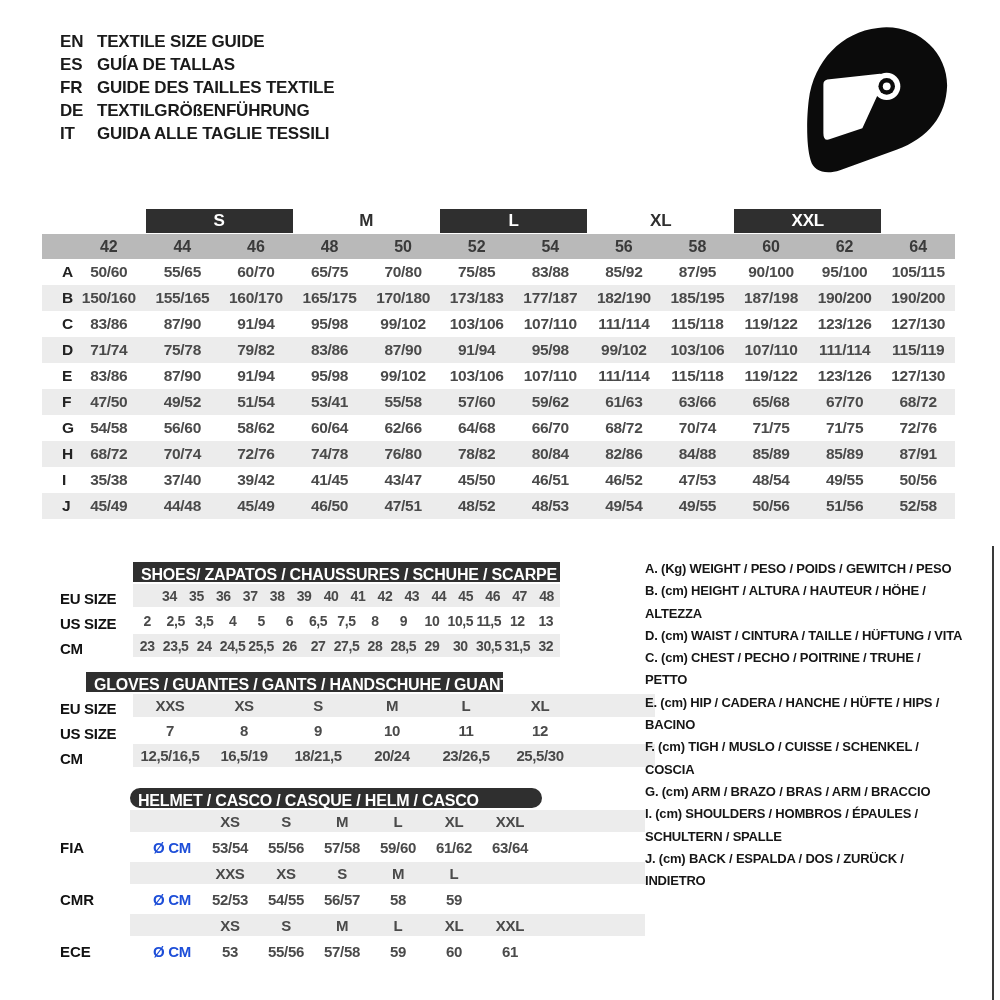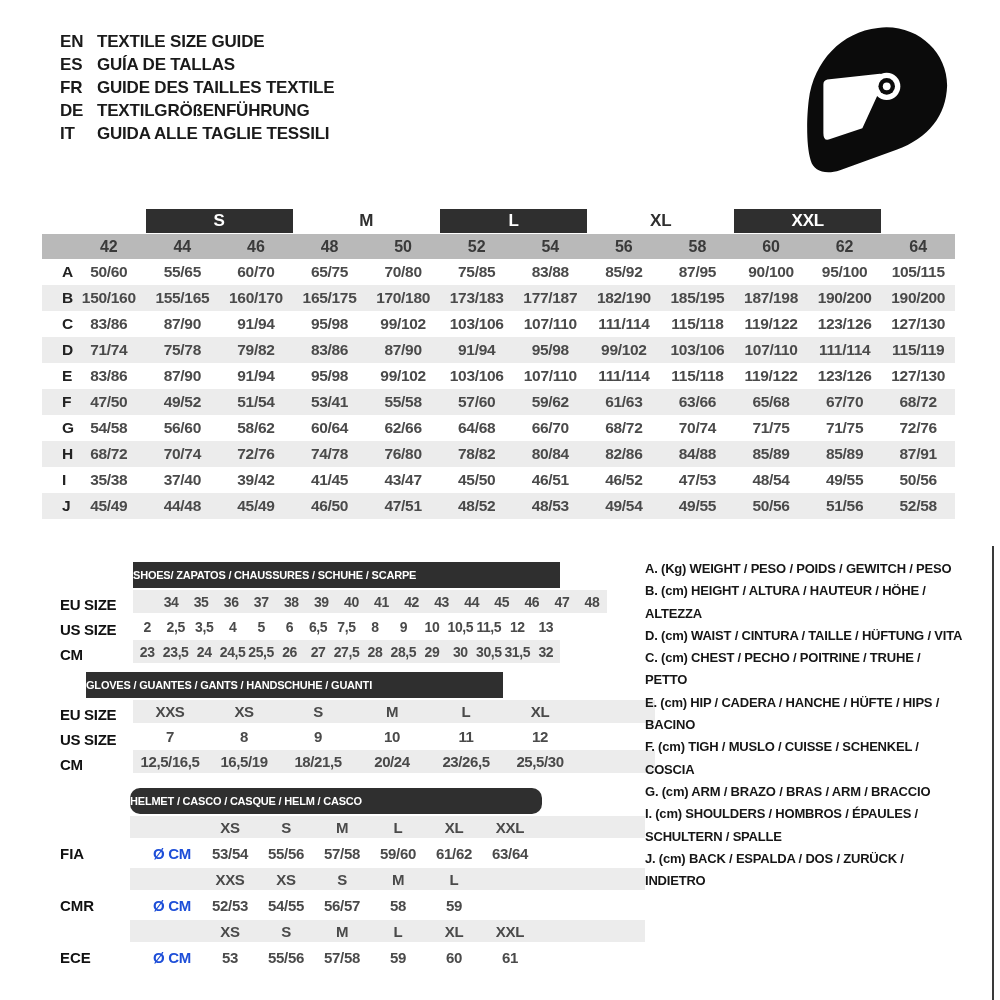--- a/index.html
+++ b/index.html
@@ -31,21 +31,21 @@
   .sg-text{color:#2f2f2f;}
   .band{height:25px;background:var(--band);}
   .band .cell{line-height:25px;font-size:16px;font-weight:700;color:#3a3a3a;text-align:center;}
   .trow{height:26px;}
   .trow.shaded{background:var(--stripe);}
   .trow .cell{line-height:26px;font-size:15.5px;font-weight:700;color:var(--val);text-align:center;letter-spacing:-0.3px;white-space:nowrap;}
   .trow .letter, .band .letter{text-align:left;padding-left:20px;color:#222;}
 
   
   .mini{position:absolute;left:40px;width:680px;}
-  .bar{height:26px;background:var(--bar);color:#fff;font-size:11px;font-weight:700;line-height:26px;letter-spacing:-0.2px;white-space:nowrap;}
+  .bar{height:20px;background:var(--bar);color:#fff;font-size:16px;font-weight:700;line-height:26px;padding-left:8px;letter-spacing:-0.2px;white-space:nowrap;}
   .srow{display:flex;height:25px;align-items:flex-end;}
   .rlabel{width:93px;padding-left:20px;font-size:15px;font-weight:700;color:#111;letter-spacing:-0.3px;}
   .vals{display:grid;height:23px;align-items:center;}
   .srow.shaded .vals{background:var(--stripe);}
   .vcell{text-align:center;font-size:14px;font-weight:700;color:var(--val);letter-spacing:-0.4px;white-space:nowrap;}
   .gl .vcell{font-size:15px;}
 
   
   .hrow{display:flex;height:26px;align-items:center;}
   .hlabel{width:90px;padding-left:20px;font-size:15px;font-weight:700;color:#111;}
@@ -284,21 +284,21 @@
           <div class="cell">52/58</div>
         </div>
       </div>
   </div>
 
   <div class="mini" style="top:562px;">
     <div class="bar" style="margin-left:93px;width:427px;">SHOES/ ZAPATOS / CHAUSSURES / SCHUHE / SCARPE</div>
     <div>
         <div class="srow shaded">
           <div class="rlabel">EU SIZE</div>
-          <div class="vals" style="width: 474px; grid-template-columns: repeat(15, 1fr); padding-left: 23px;">
+          <div class="vals" style="width: 427px; grid-template-columns: repeat(15, 1fr); padding-left: 23px;">
             <div class="vcell">34</div>
             <div class="vcell">35</div>
             <div class="vcell">36</div>
             <div class="vcell">37</div>
             <div class="vcell">38</div>
             <div class="vcell">39</div>
             <div class="vcell">40</div>
             <div class="vcell">41</div>
             <div class="vcell">42</div>
             <div class="vcell">43</div>

